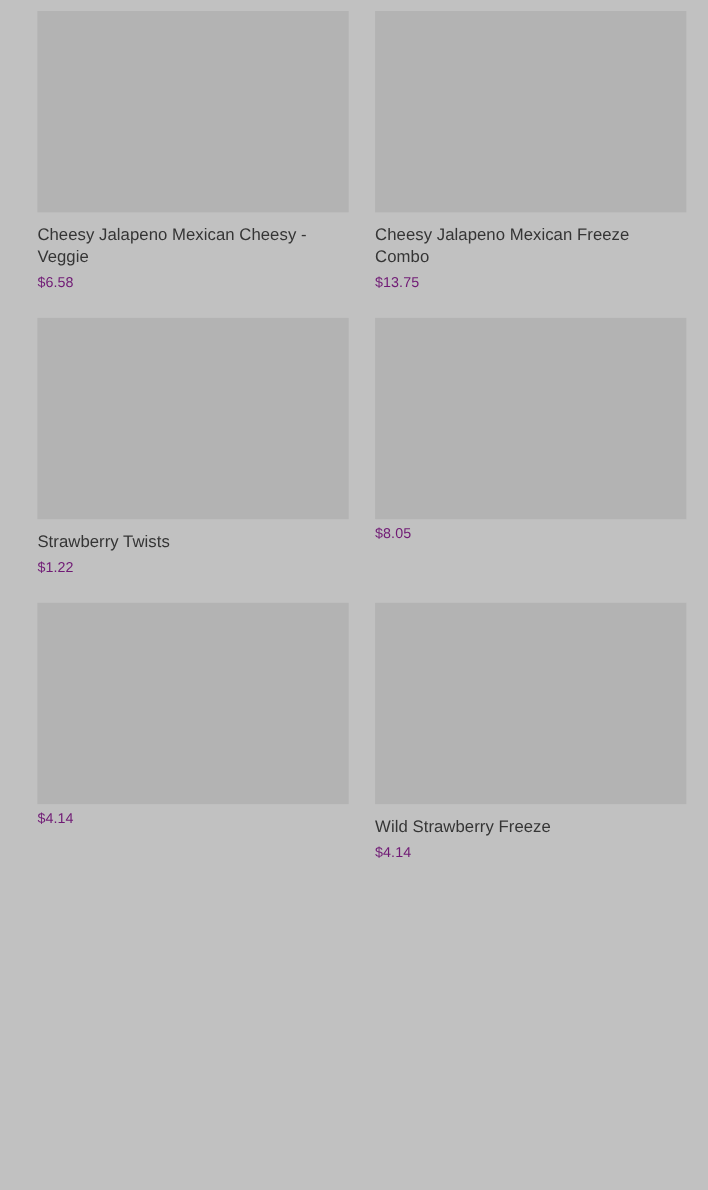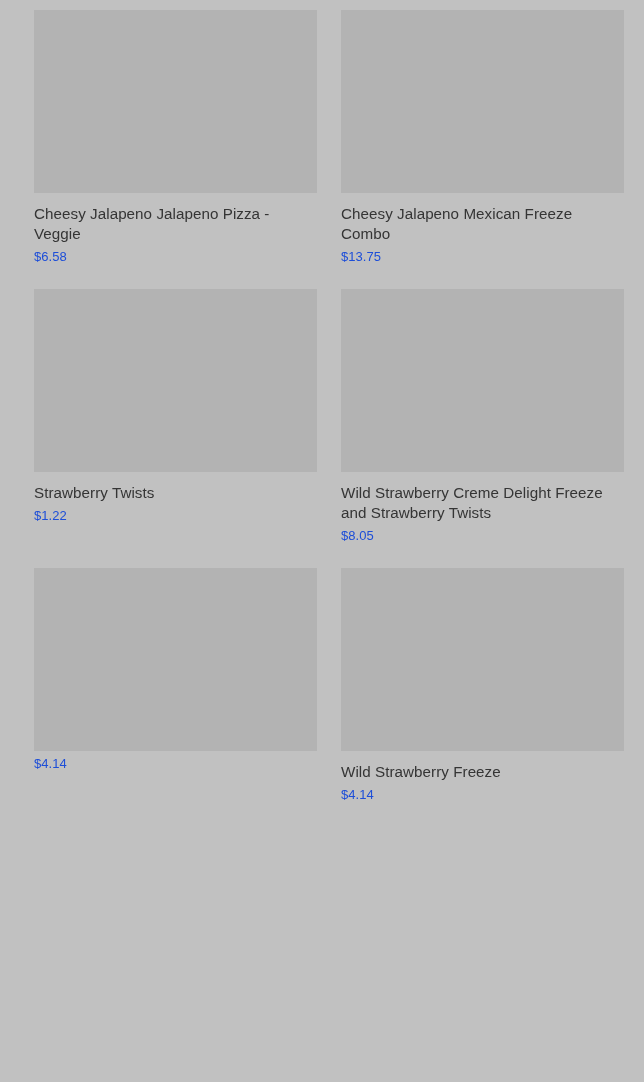--- a/index.html
+++ b/index.html
@@ -51,46 +51,45 @@
     letter-spacing: 0.05px;
     word-break: break-word;
   }
 
   .product-price {
     margin: 0;
     padding: 4px 0 0 0;
     font-size: 13px;
     line-height: 17px;
     font-weight: 400;
-    color: #1d4ed8;
+    color: #701a75;
     letter-spacing: 0.05px;
   }
 </style>
 </head>
 <body>
 
 <main id="product-grid">
     <article class="product-card">
     <div class="product-image" aria-label="product-image-placeholder"></div>
-    <h3 class="product-title">Cheesy Jalapeno Jalapeno Pizza - Veggie</h3>
+    <h3 class="product-title">Cheesy Jalapeno Mexican Cheesy - Veggie</h3>
     <p class="product-price">$6.58</p>
   </article>
     <article class="product-card">
     <div class="product-image" aria-label="product-image-placeholder"></div>
     <h3 class="product-title">Cheesy Jalapeno Mexican Freeze Combo</h3>
     <p class="product-price">$13.75</p>
   </article>
     <article class="product-card">
     <div class="product-image" aria-label="product-image-placeholder"></div>
     <h3 class="product-title">Strawberry Twists</h3>
     <p class="product-price">$1.22</p>
   </article>
     <article class="product-card">
     <div class="product-image" aria-label="product-image-placeholder"></div>
-    <h3 class="product-title">Wild Strawberry Creme Delight Freeze and Strawberry Twists</h3>
     <p class="product-price">$8.05</p>
   </article>
     <article class="product-card">
     <div class="product-image" aria-label="product-image-placeholder"></div>
     <p class="product-price">$4.14</p>
   </article>
     <article class="product-card">
     <div class="product-image" aria-label="product-image-placeholder"></div>
     <h3 class="product-title">Wild Strawberry Freeze</h3>
     <p class="product-price">$4.14</p>

